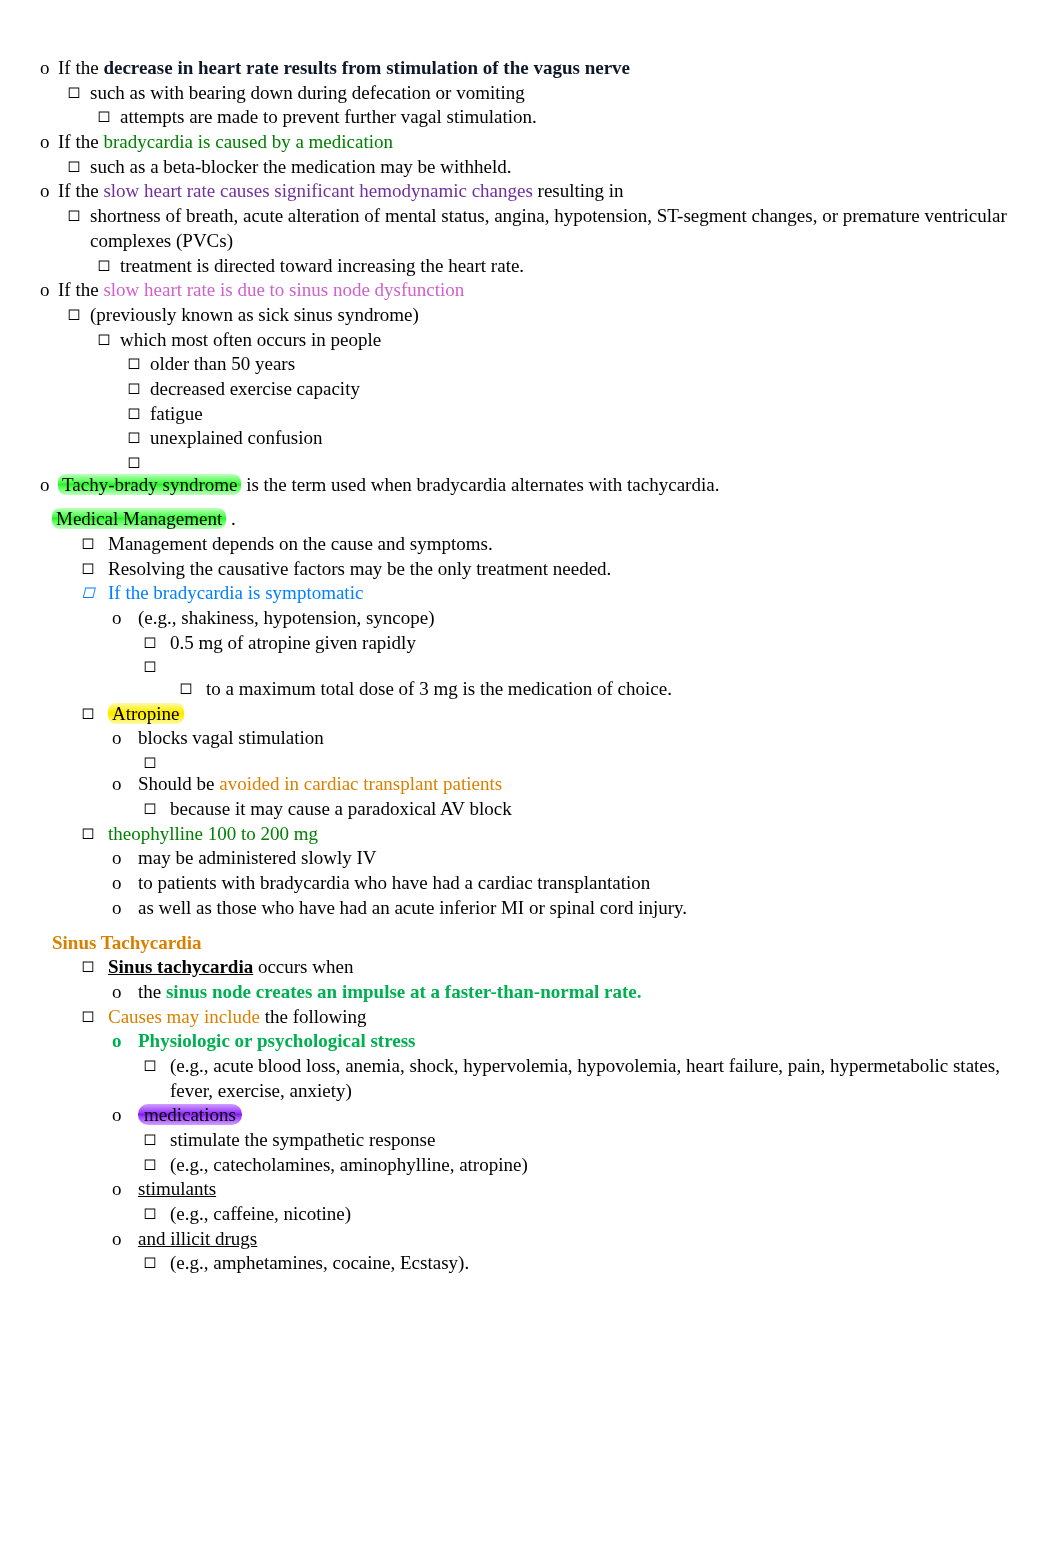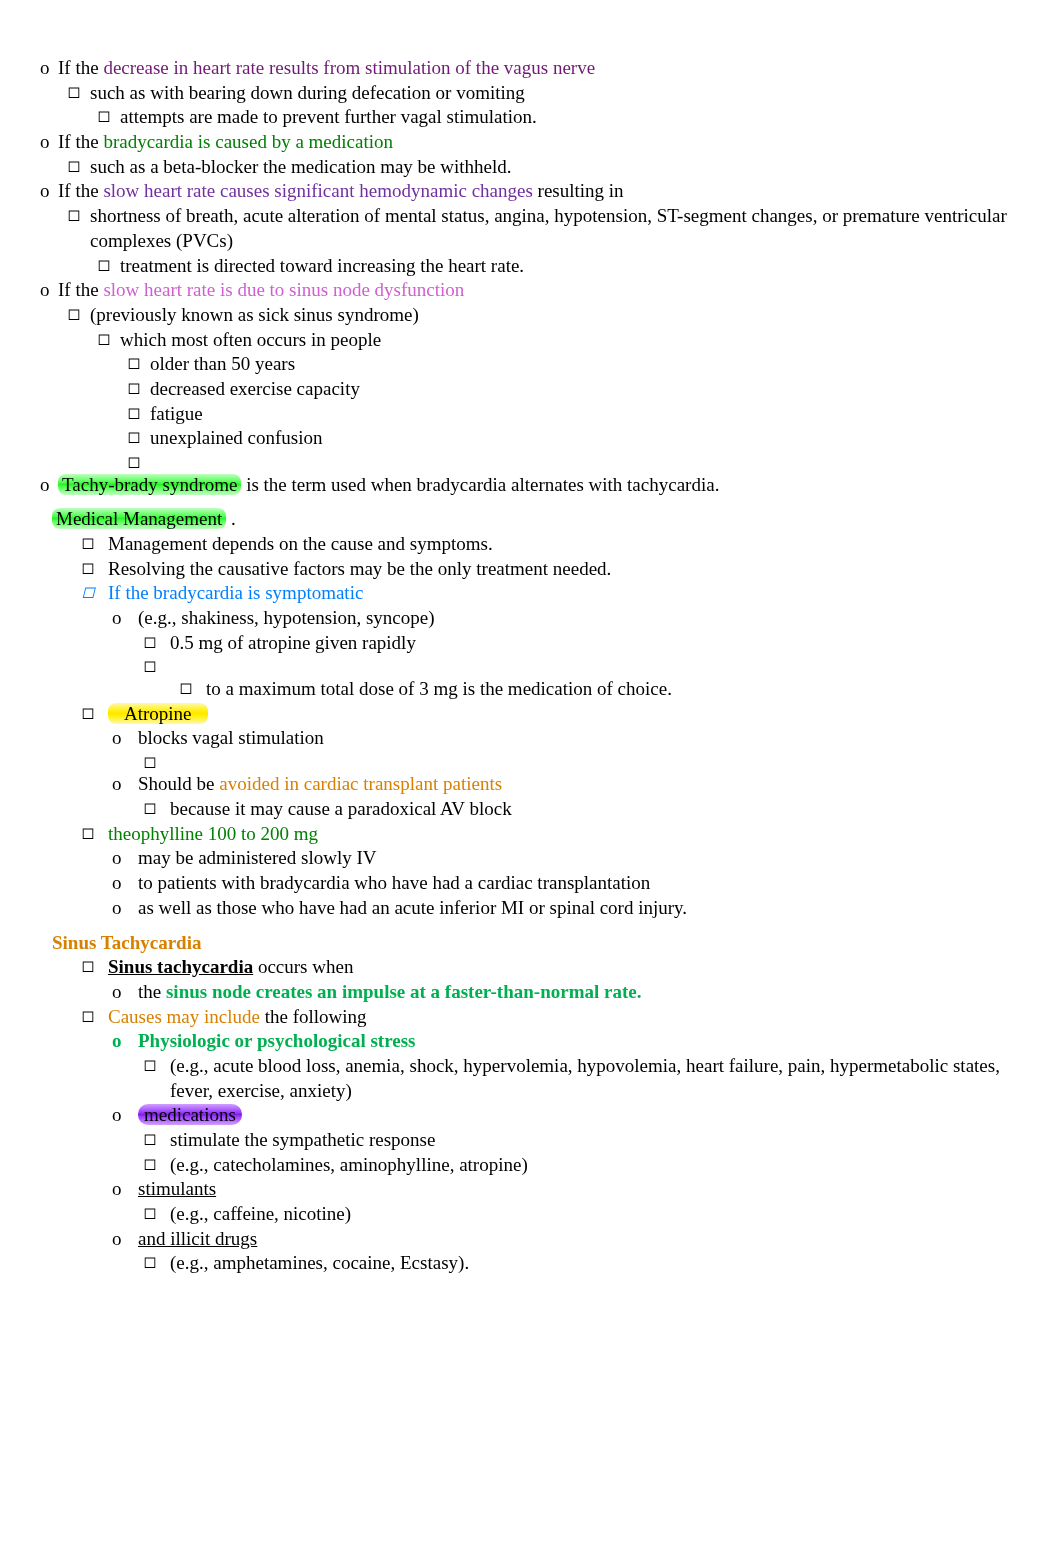--- a/index.html
+++ b/index.html
@@ -31,35 +31,35 @@
       color: #000;
       flex-shrink: 0;
       padding-right: 8px;
       padding-top: 2px;
     }
     .content {
       flex: 1;
     }
     .hl-yellow {
       background: linear-gradient(to bottom, #fff8b0 0%, #fff000 40%, #ffe500 50%, #fff000 60%, #fff8b0 100%);
-      padding: 0 16px;
+      padding: 0 4px;
       border-radius: 8px;
     }
     .hl-green {
       background: linear-gradient(to bottom, #c0ffc0 0%, #4cff4c 40%, #2cee2c 50%, #4cff4c 60%, #c0ffc0 100%);
       padding: 0 4px;
       border-radius: 8px;
     }
     .hl-purple {
       background: linear-gradient(to bottom, #d0a0ff 0%, #9c3cff 40%, #8020e0 50%, #9c3cff 60%, #d0a0ff 100%);
       padding: 0 6px;
       border-radius: 10px;
       color: #000;
     }
-    .c-red { color: #701a75; }
+    .c-red { color: #0f172a; font-weight: bold; }
     .c-orange { color: #d88000; }
     .c-green { color: #008000; }
     .c-ltgreen { color: #00b050; }
     .c-purple { color: #7030a0; }
     .c-magenta { color: #d060d0; }
     .c-blue { color: #0080ff; }
     .italic { font-style: italic; }
     .bold { font-weight: bold; }
     .underline { text-decoration: underline; }
 

